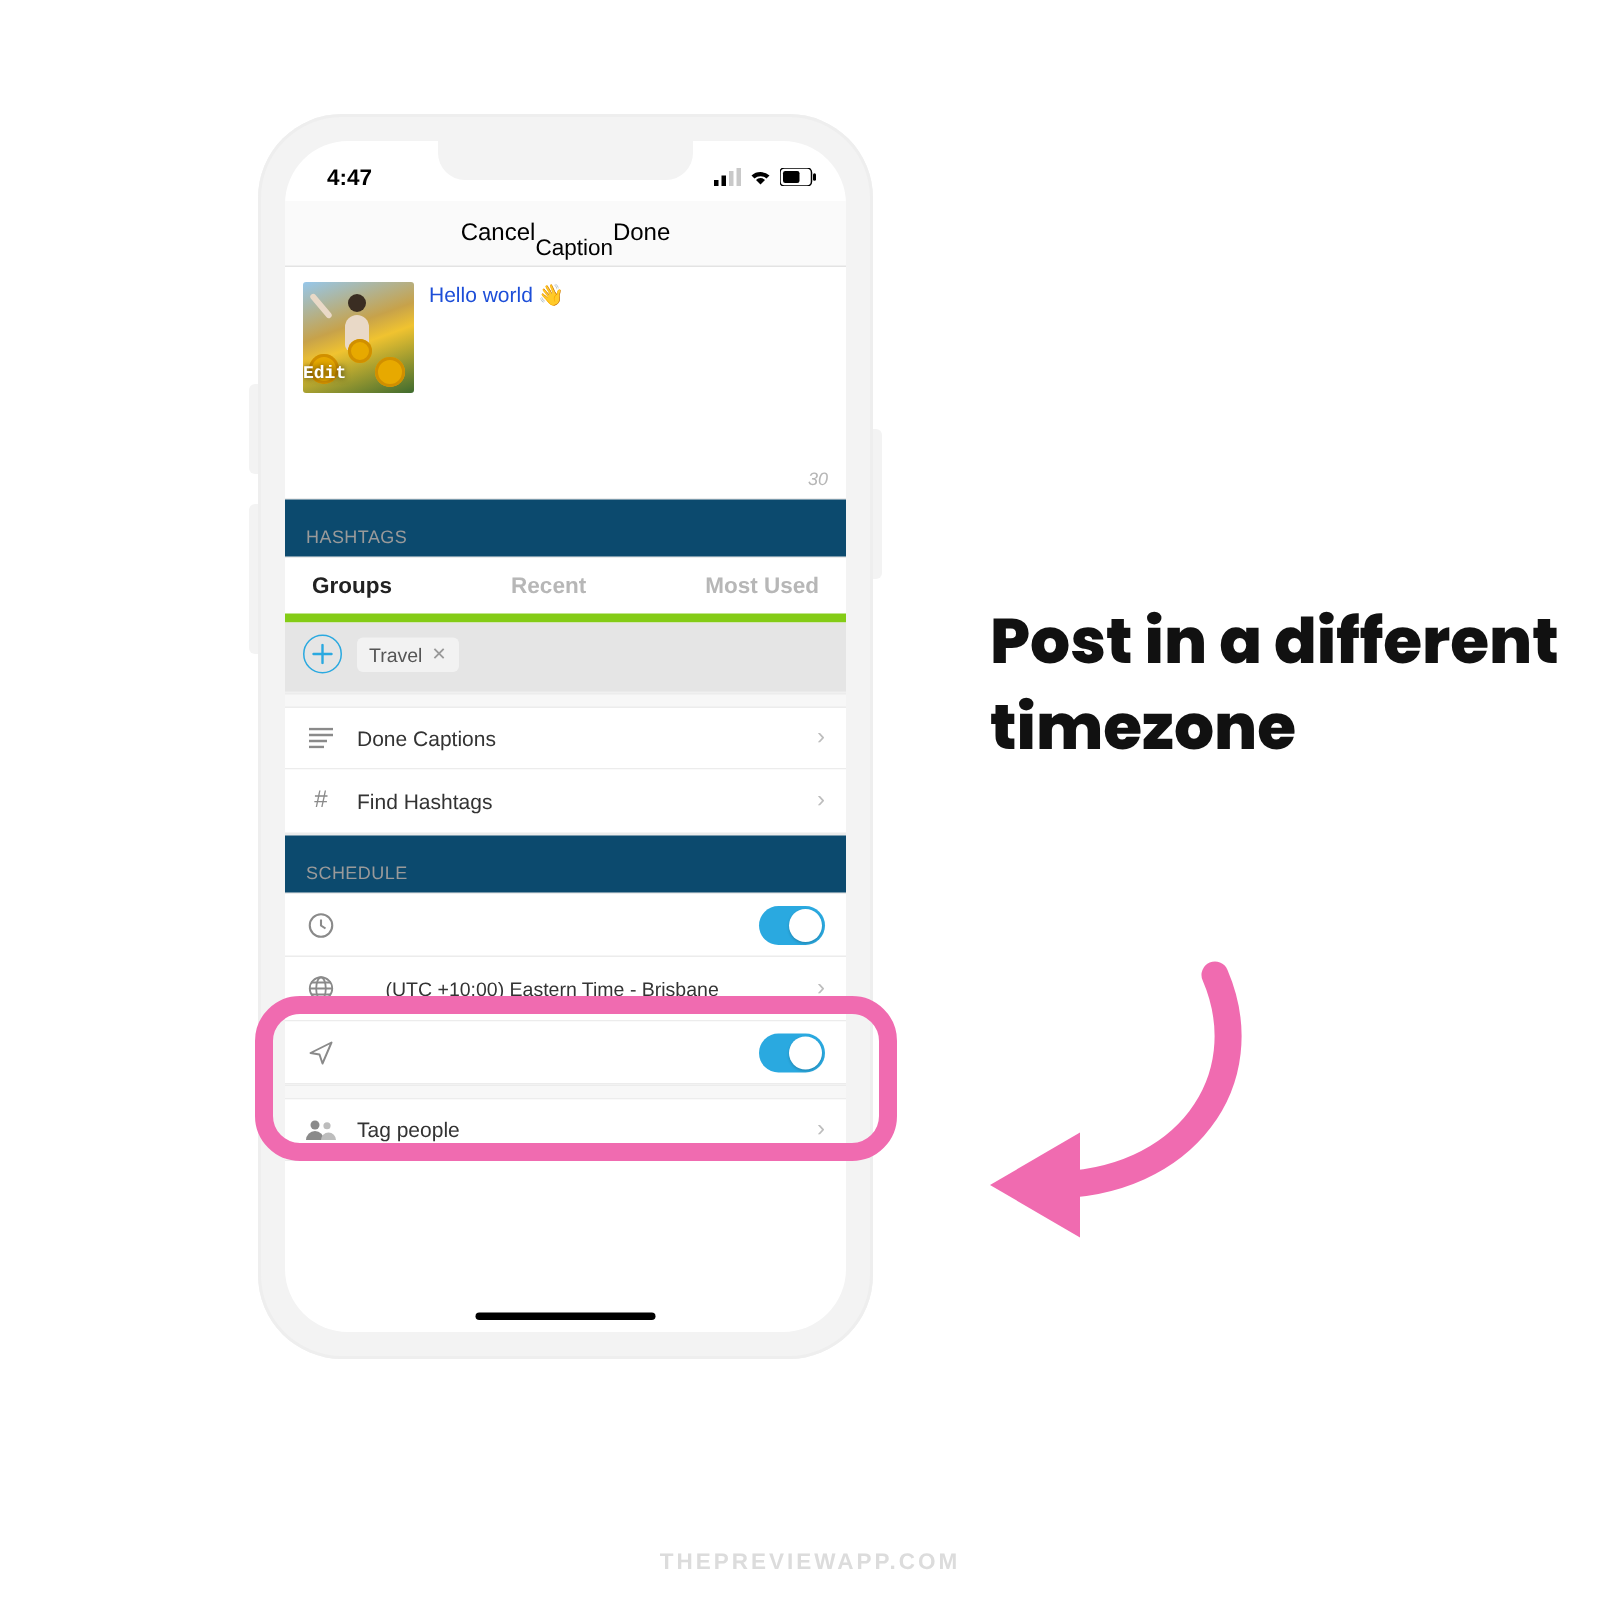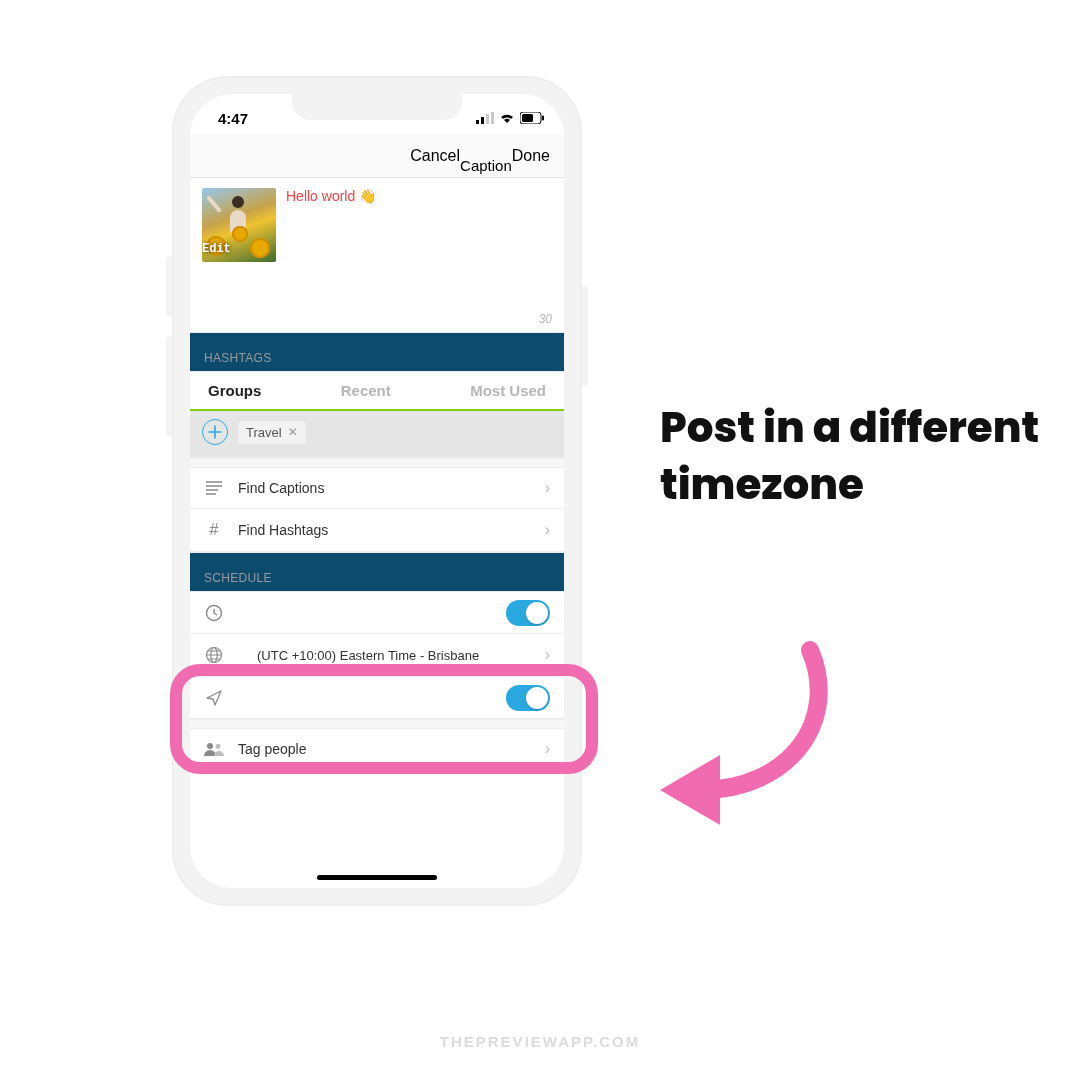--- a/index.html
+++ b/index.html
@@ -92,21 +92,21 @@
     font-size: 15px;
     font-weight: 700;
   }
   .status-right { display: flex; gap: 5px; align-items: center; }
   .status-right svg { display: block; }
   
   .navbar {
     height: 44px;
     display: flex;
     align-items: center;
-    justify-content: flex-end;
+    justify-content: center;
     padding: 0 14px;
     border-bottom: 1px solid #e3e3e3;
     font-size: 16px;
     background: #fafafa;
   }
   .nav-title { font-weight: 400; font-size: 15px; margin-top: 20px; }
   
   .caption-area {
     display: flex;
     padding: 10px 12px 0 12px;
@@ -128,31 +128,31 @@
   .thumb .person { position:absolute; left:22px; top:8px; width:28px; height:50px; }
   .thumb .person .head { width:12px; height:12px; background:#3a2d22; border-radius:50%; margin:0 auto; }
   .thumb .person .body { width:16px; height:24px; background:#e9d9c7; border-radius:8px 8px 4px 4px; margin:2px auto 0;}
   .thumb .arm { position:absolute; left:10px; top:6px; width:4px; height:20px; background:#e9d9c7; border-radius:3px; transform:rotate(-40deg); }
   .thumb-label {
     position: absolute; bottom: 6px; left: 0; right: 0;
     text-align: left; color: #fff; font-weight: 700; font-size: 12px;
     text-shadow: 0 0 4px rgba(0,0,0,.8);
     font-family: Liberation Mono, monospace;
   }
-  .cap-text { font-size: 14px; color:#ef4444; }
+  .cap-text { font-size: 14px; color:#1d4ed8; }
   .counter { text-align:right; padding:4px 12px 6px; color:#b6b6b6; font-size:12px;font-style:italic; }
   
   .sec-head {
     background:#0c4a6e; padding:18px 14px 6px; font-size:12px; color:#9a9a9a;
     letter-spacing:.3px; border-bottom:1px solid #ececec; border-top:1px solid #ececec;
   }
   .sec-head.first { border-top:1px solid #ececec; }
   .tabs {
     display:flex; justify-content:space-between; padding:10px 18px 10px;
-    font-size:15px; border-bottom:2px solid #84cc16; background:#fff;
+    font-size:15px; border-bottom:6px solid #84cc16; background:#fff;
   }
   .tab { color:#b7b7b7; font-weight:600; }
   .tab.active { color:#222; font-weight:700; }
   .tagrow {
     display:flex; align-items:center; gap:10px; padding:8px 12px 12px;
     border-bottom:1px solid #f0f0f0; background:#e5e5e5;
   }
   .addbtn {
     width:26px; height:26px; border:1.5px solid #2aa9e0; border-radius:50%;
     display:flex; align-items:center; justify-content:center; color:#2aa9e0;
@@ -267,21 +267,21 @@
       </div>
     </div>
     <div class="spacer"></div>
 
     <div class="row">
       <span class="ico">
         <svg width="16" height="14" viewBox="0 0 16 14">
             <path d="M0 1 H16 M0 5 H16 M0 9 H12 M0 13 H10" stroke="#8a8a8a" stroke-width="1.6"></path>
           </svg>
       </span>
-      <span>Find Captions</span>
+      <span>Done Captions</span>
       <span class="chev">›</span>
     </div>
     <div class="row">
       <span class="ico" style="font-size:16px;color:#8a8a8a;">#</span>
       <span>Find Hashtags</span>
       <span class="chev">›</span>
     </div>
 
     <div class="sec-head">SCHEDULE</div>
     <div class="row" style="height:42px;">

